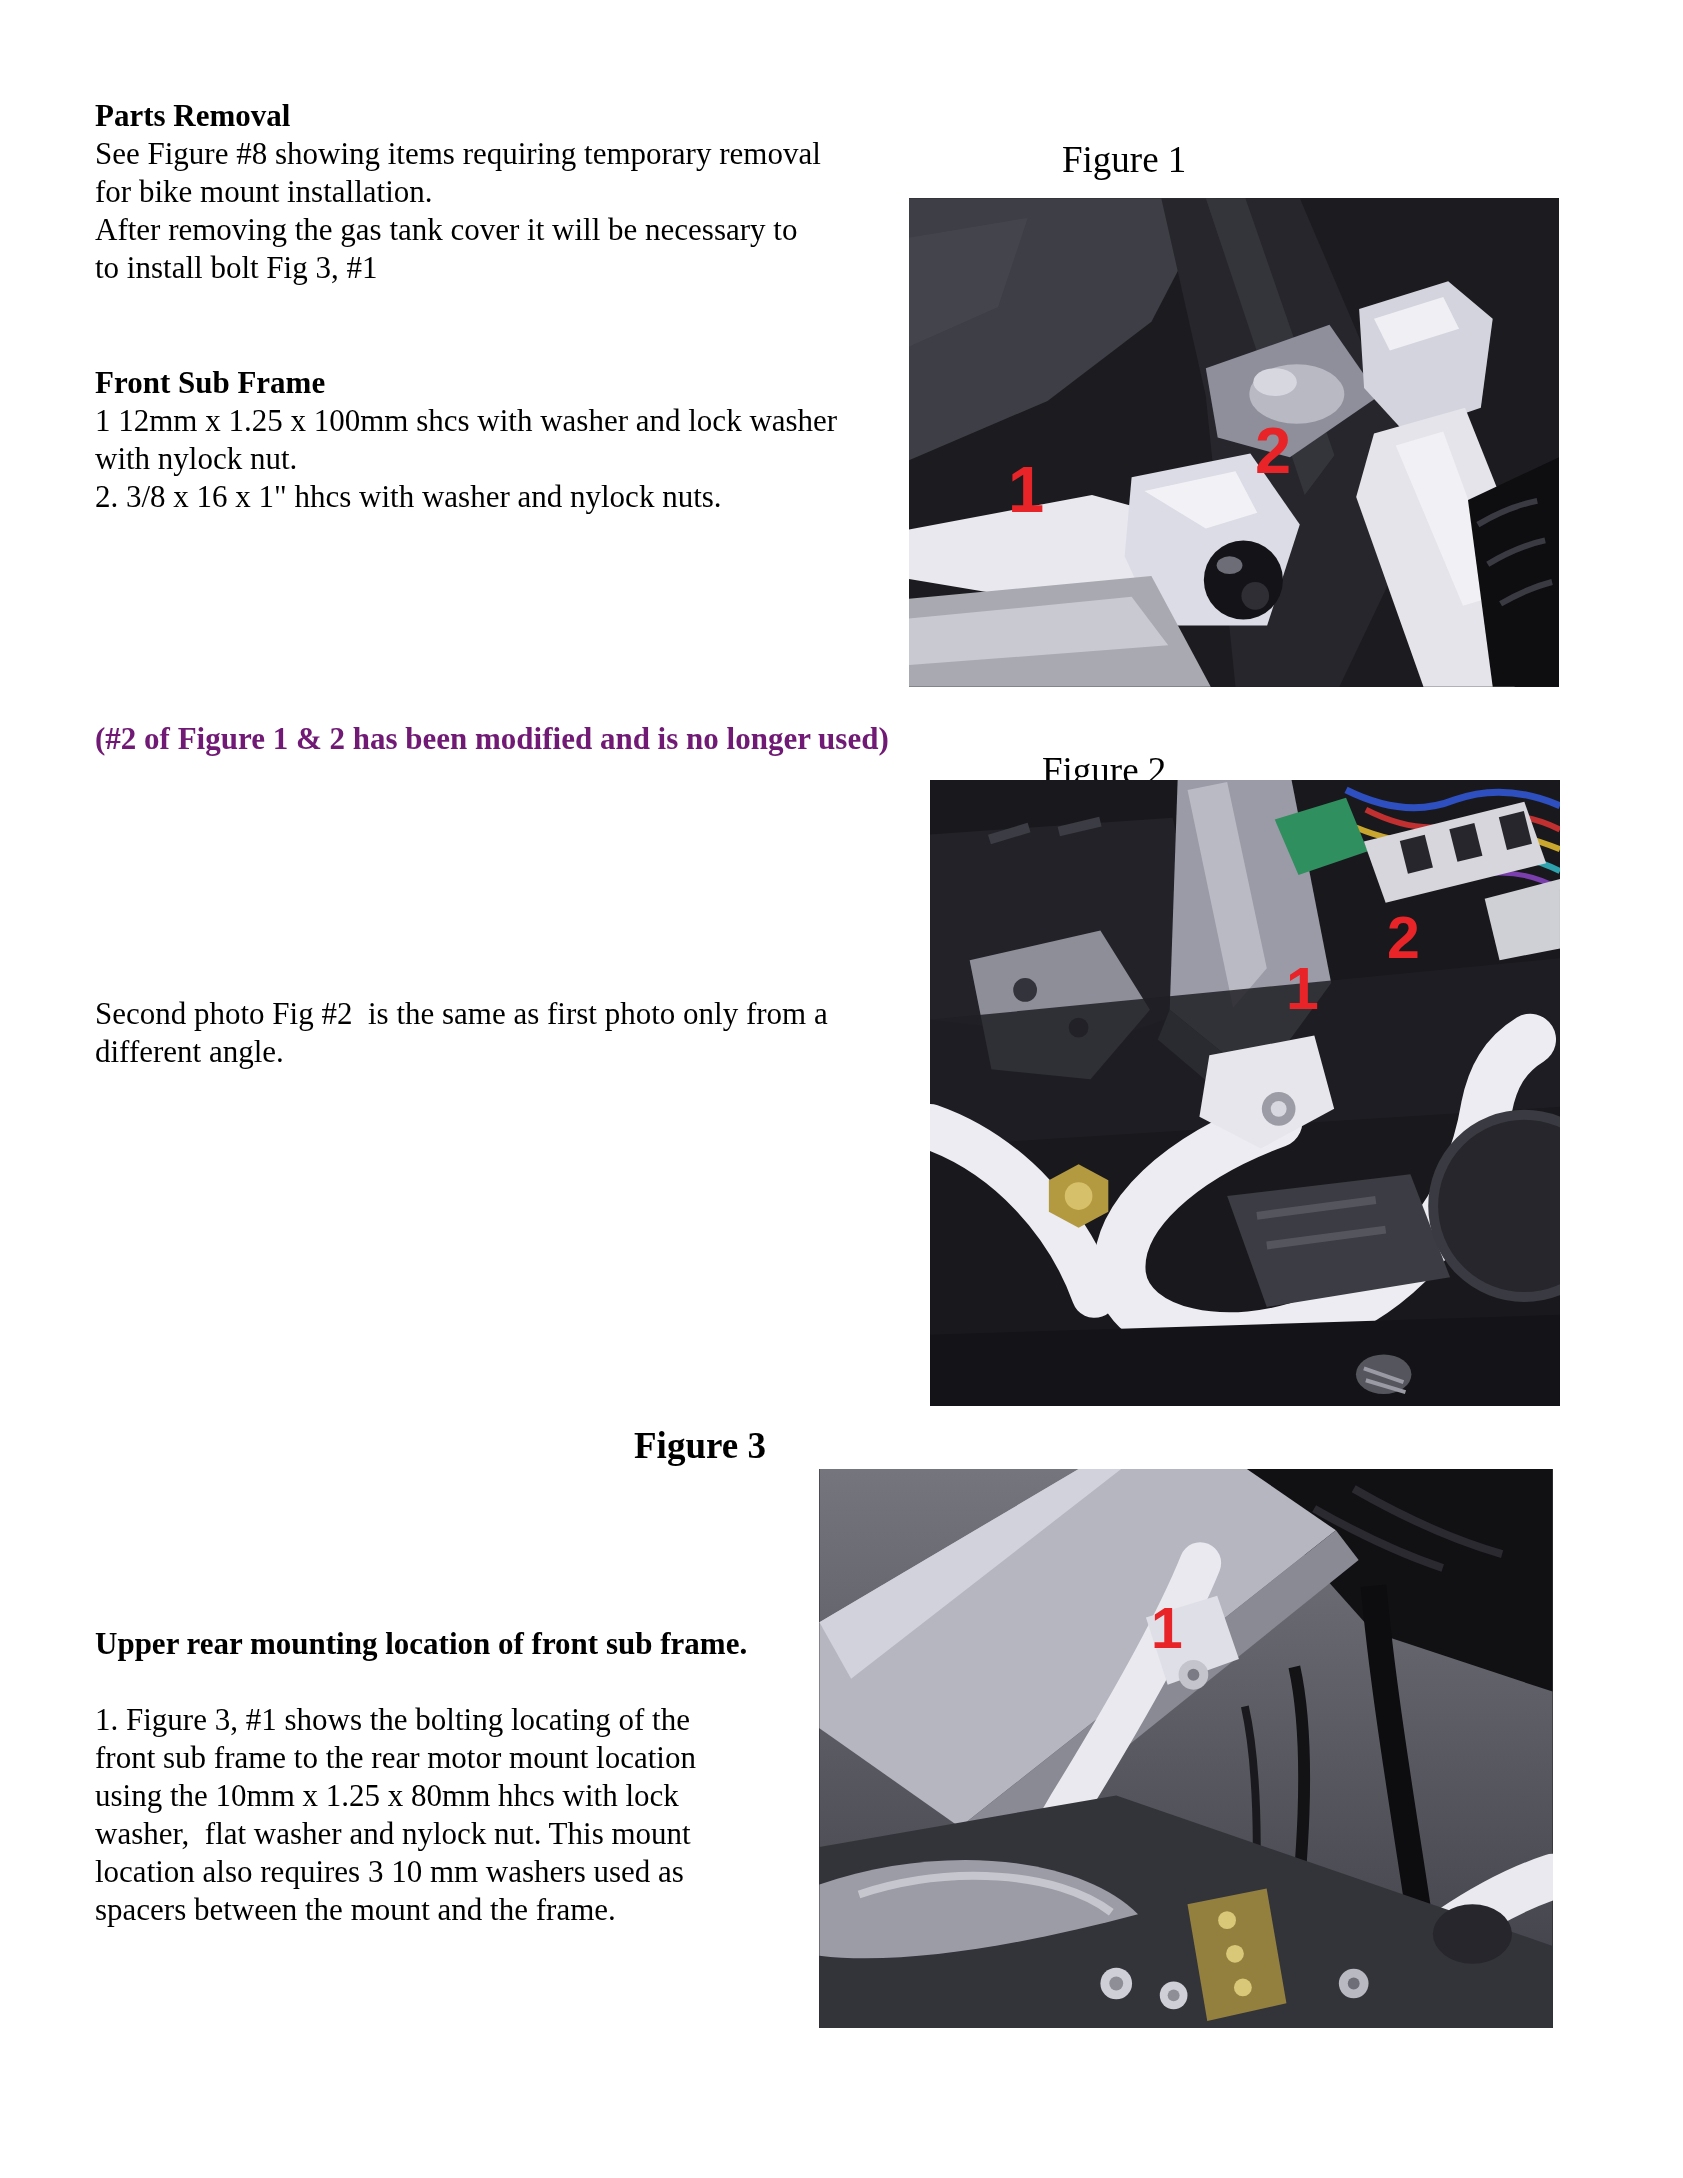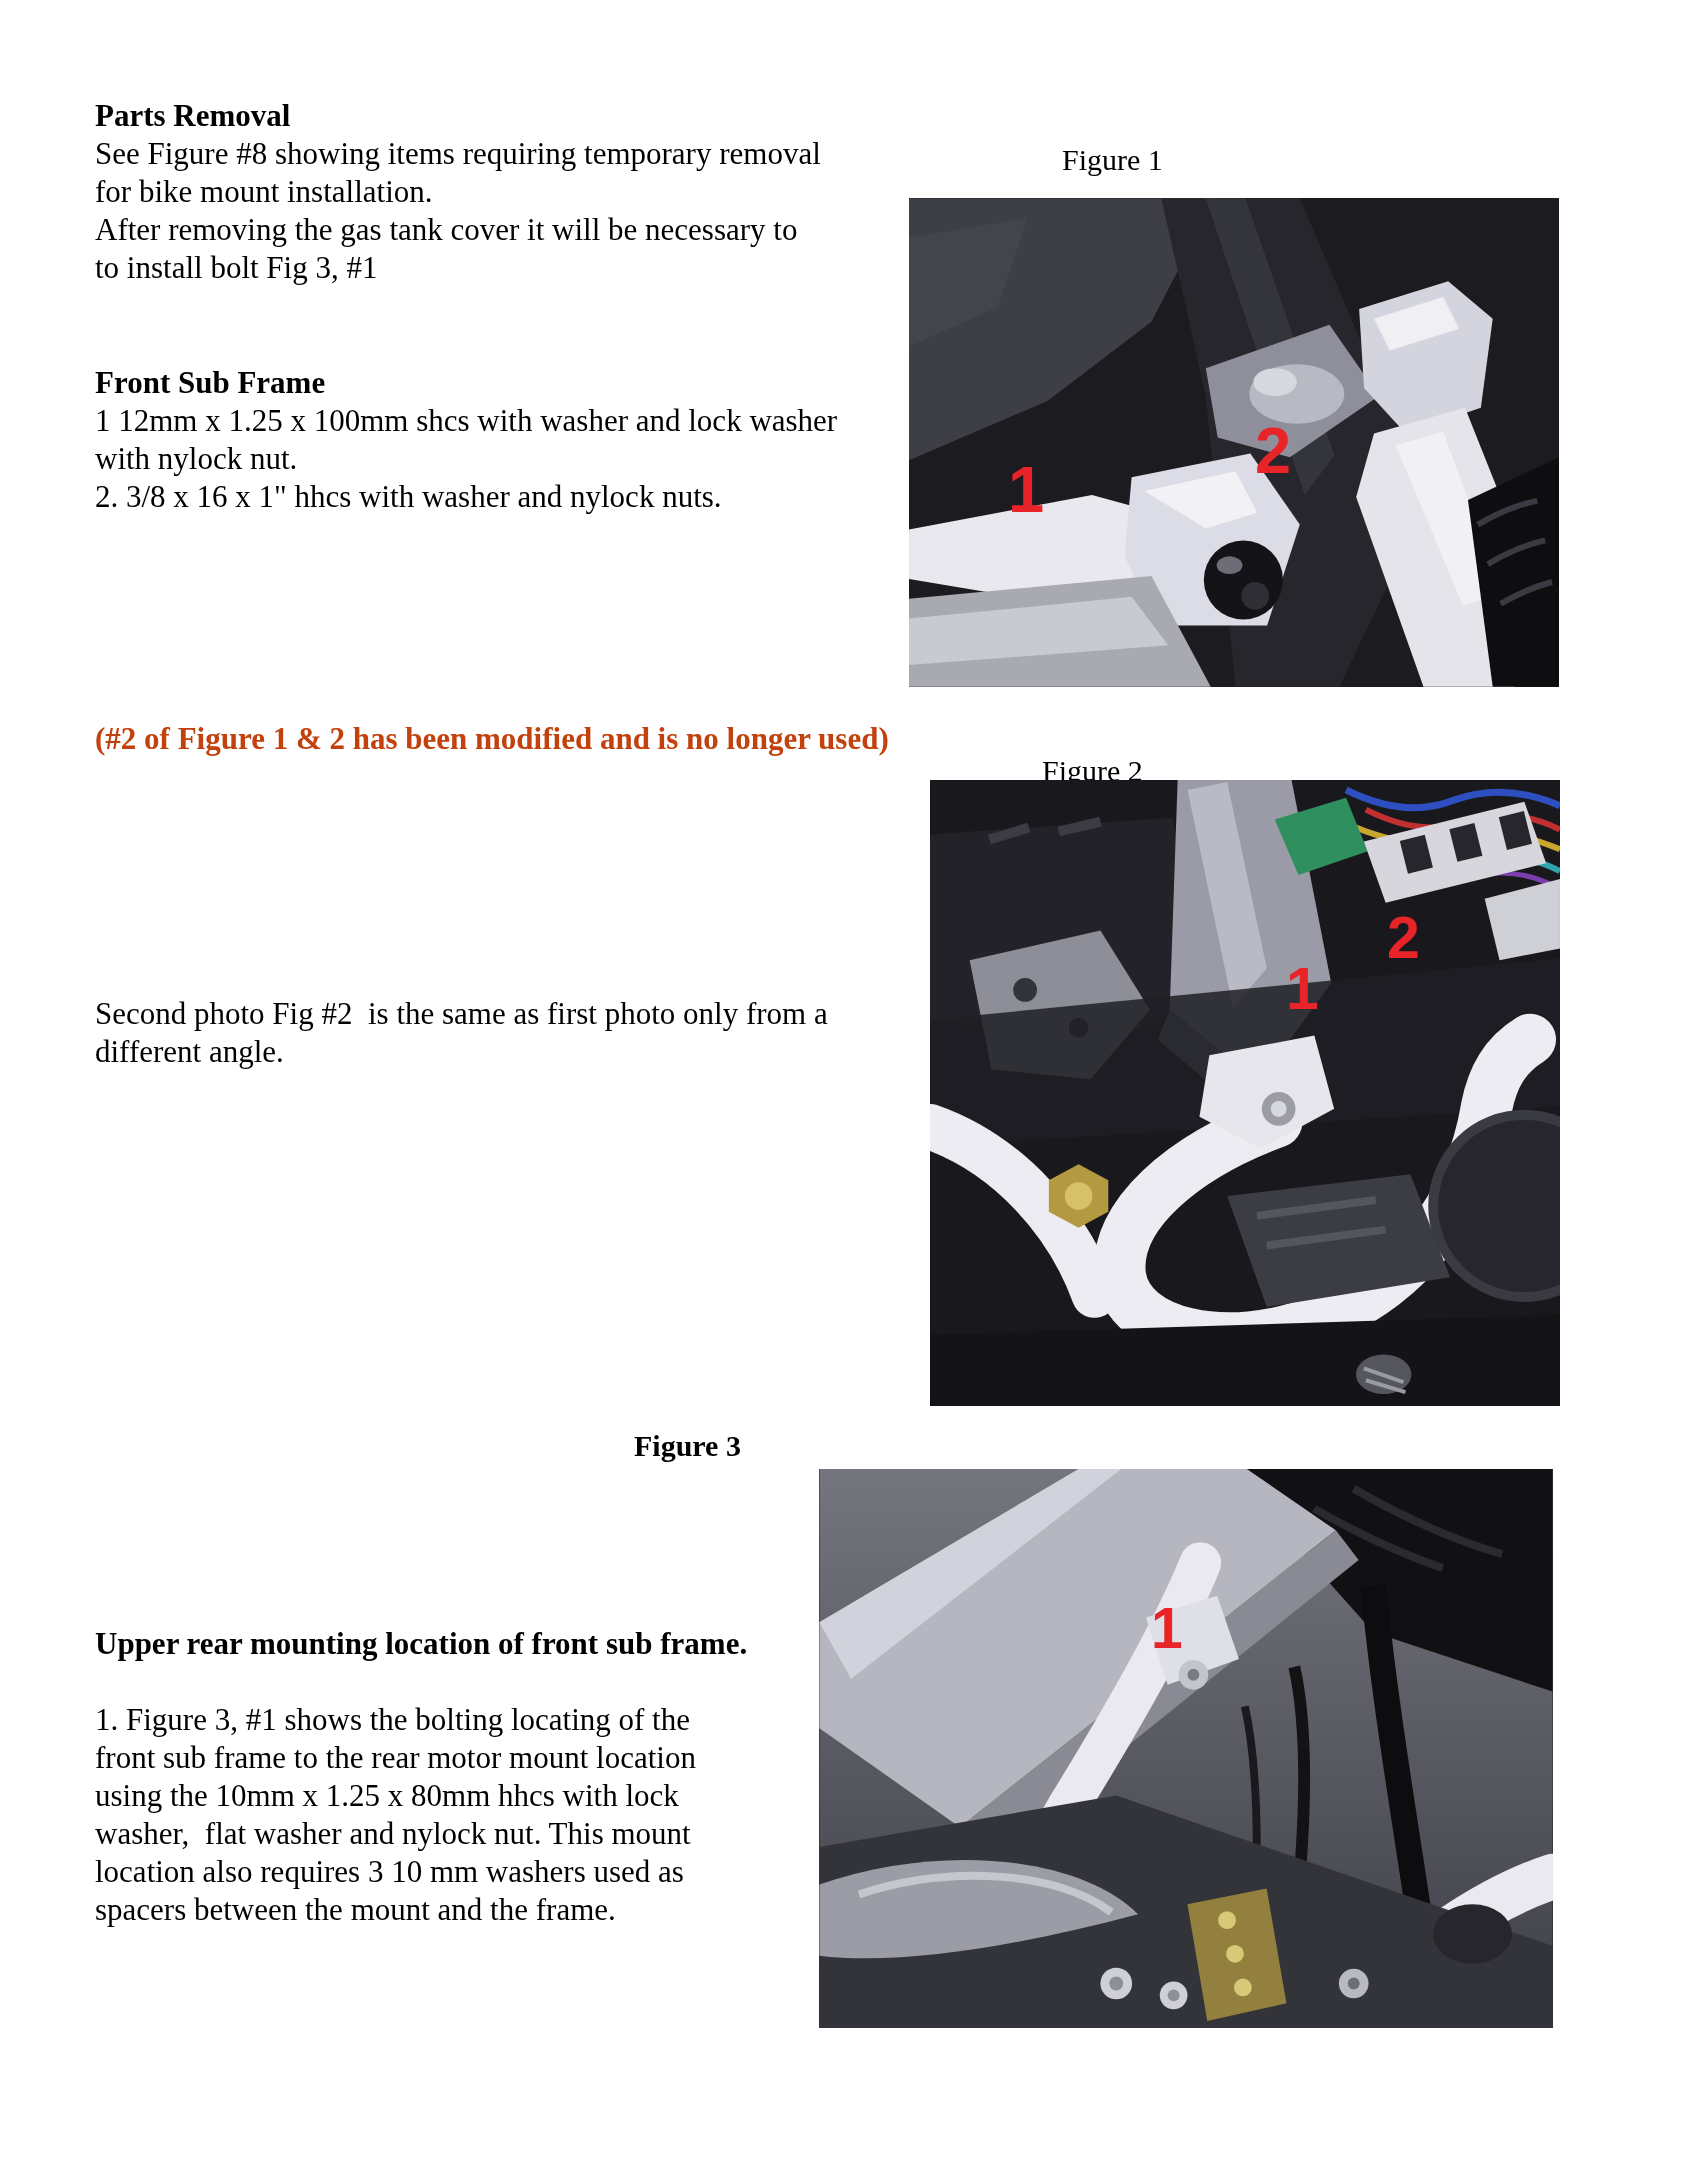--- a/index.html
+++ b/index.html
@@ -1,22 +1,22 @@
 <!DOCTYPE html>
 <html><head>
 <meta charset="utf-8">
 <style>
   html,body{margin:0;padding:0;background:#888;}
   .page{position:relative;width:1683px;height:2178px;background:#ffffff;overflow:hidden;
         font-family:"Liberation Serif", serif;color:#000;}
   .tblock{position:absolute;left:95px;font-size:31px;line-height:38px;}
   .tblock .h{font-weight:bold;}
   .ln{white-space:pre;}
-  .warning{position:absolute;left:95px;font-size:31px;line-height:38px;font-weight:bold;color:#c2410c;white-space:pre;}
-  .figlabel{position:absolute;font-size:30px;line-height:38px;white-space:pre;}
+  .warning{position:absolute;left:95px;font-size:31px;line-height:38px;font-weight:bold;color:#701a75;white-space:pre;}
+  .figlabel{position:absolute;font-size:37px;line-height:38px;white-space:pre;}
   .figlabel.bold{font-weight:bold;}
   .photo{position:absolute;margin:0;padding:0;overflow:hidden;background:#1b1b1f;}
   .photo svg{display:block;position:absolute;left:0;top:0;}
   .callout{position:absolute;color:#e82428;font-family:"Liberation Sans",sans-serif;
            font-weight:bold;font-size:61px;line-height:1;z-index:5;}
   
   #fig1{left:909px;top:198px;width:650px;height:489px;}
   #fig2{left:930px;top:780px;width:630px;height:626px;}
   #fig3{left:819px;top:1469px;width:734px;height:559px;}
 </style>

